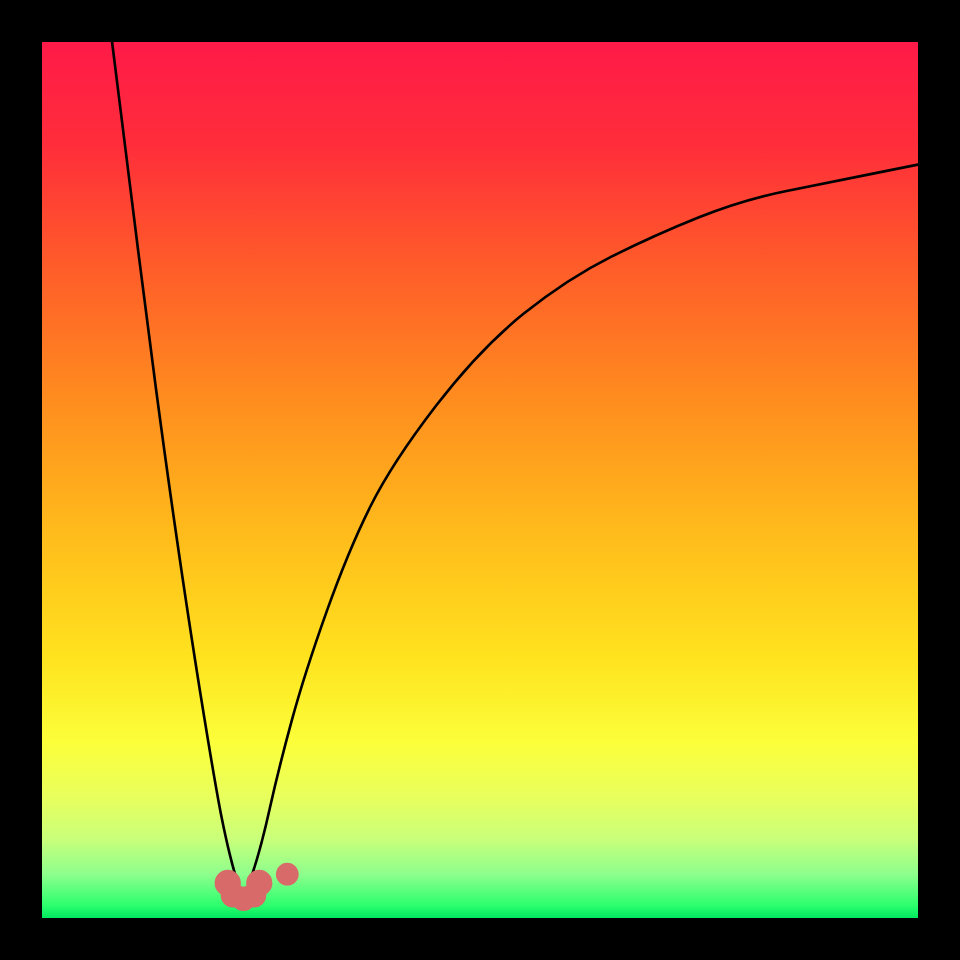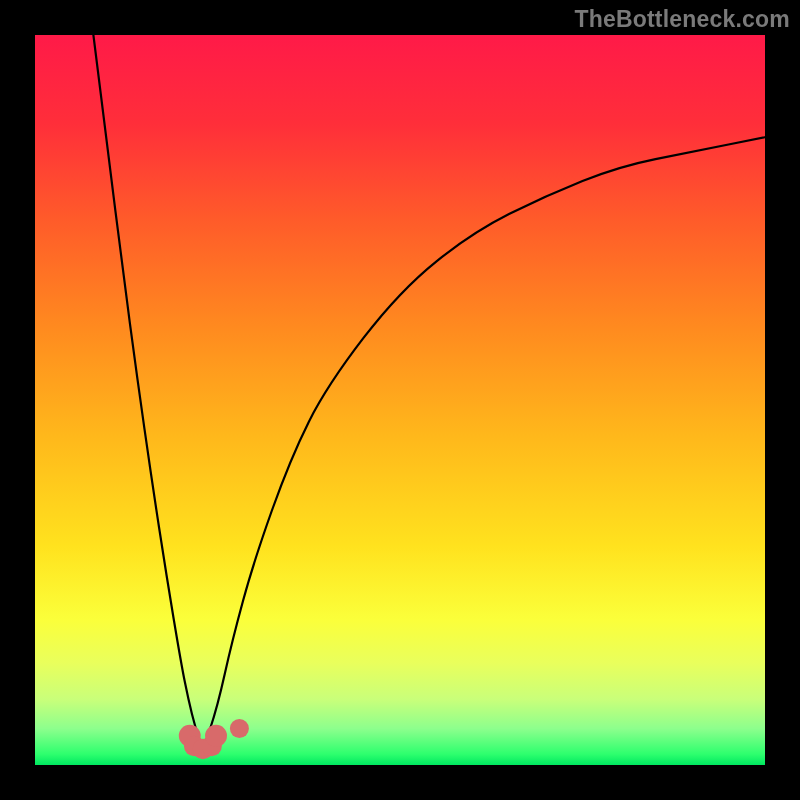--- a/index.html
+++ b/index.html
@@ -80,14 +80,13 @@
           <circle cx="21.8" cy="97.4" r="1.4" fill="#d86a6a"></circle>
           <circle cx="23" cy="97.8" r="1.4" fill="#d86a6a"></circle>
           <circle cx="24.2" cy="97.4" r="1.4" fill="#d86a6a"></circle>
           <circle cx="24.8" cy="96" r="1.5" fill="#d86a6a"></circle>
           <circle cx="28" cy="95" r="1.3" fill="#d86a6a"></circle>
         </g>
     </svg>
 
   </div>
 
-  <div class="watermark">TheBottleneck.com</div>
 </div>
 
 </body></html>

